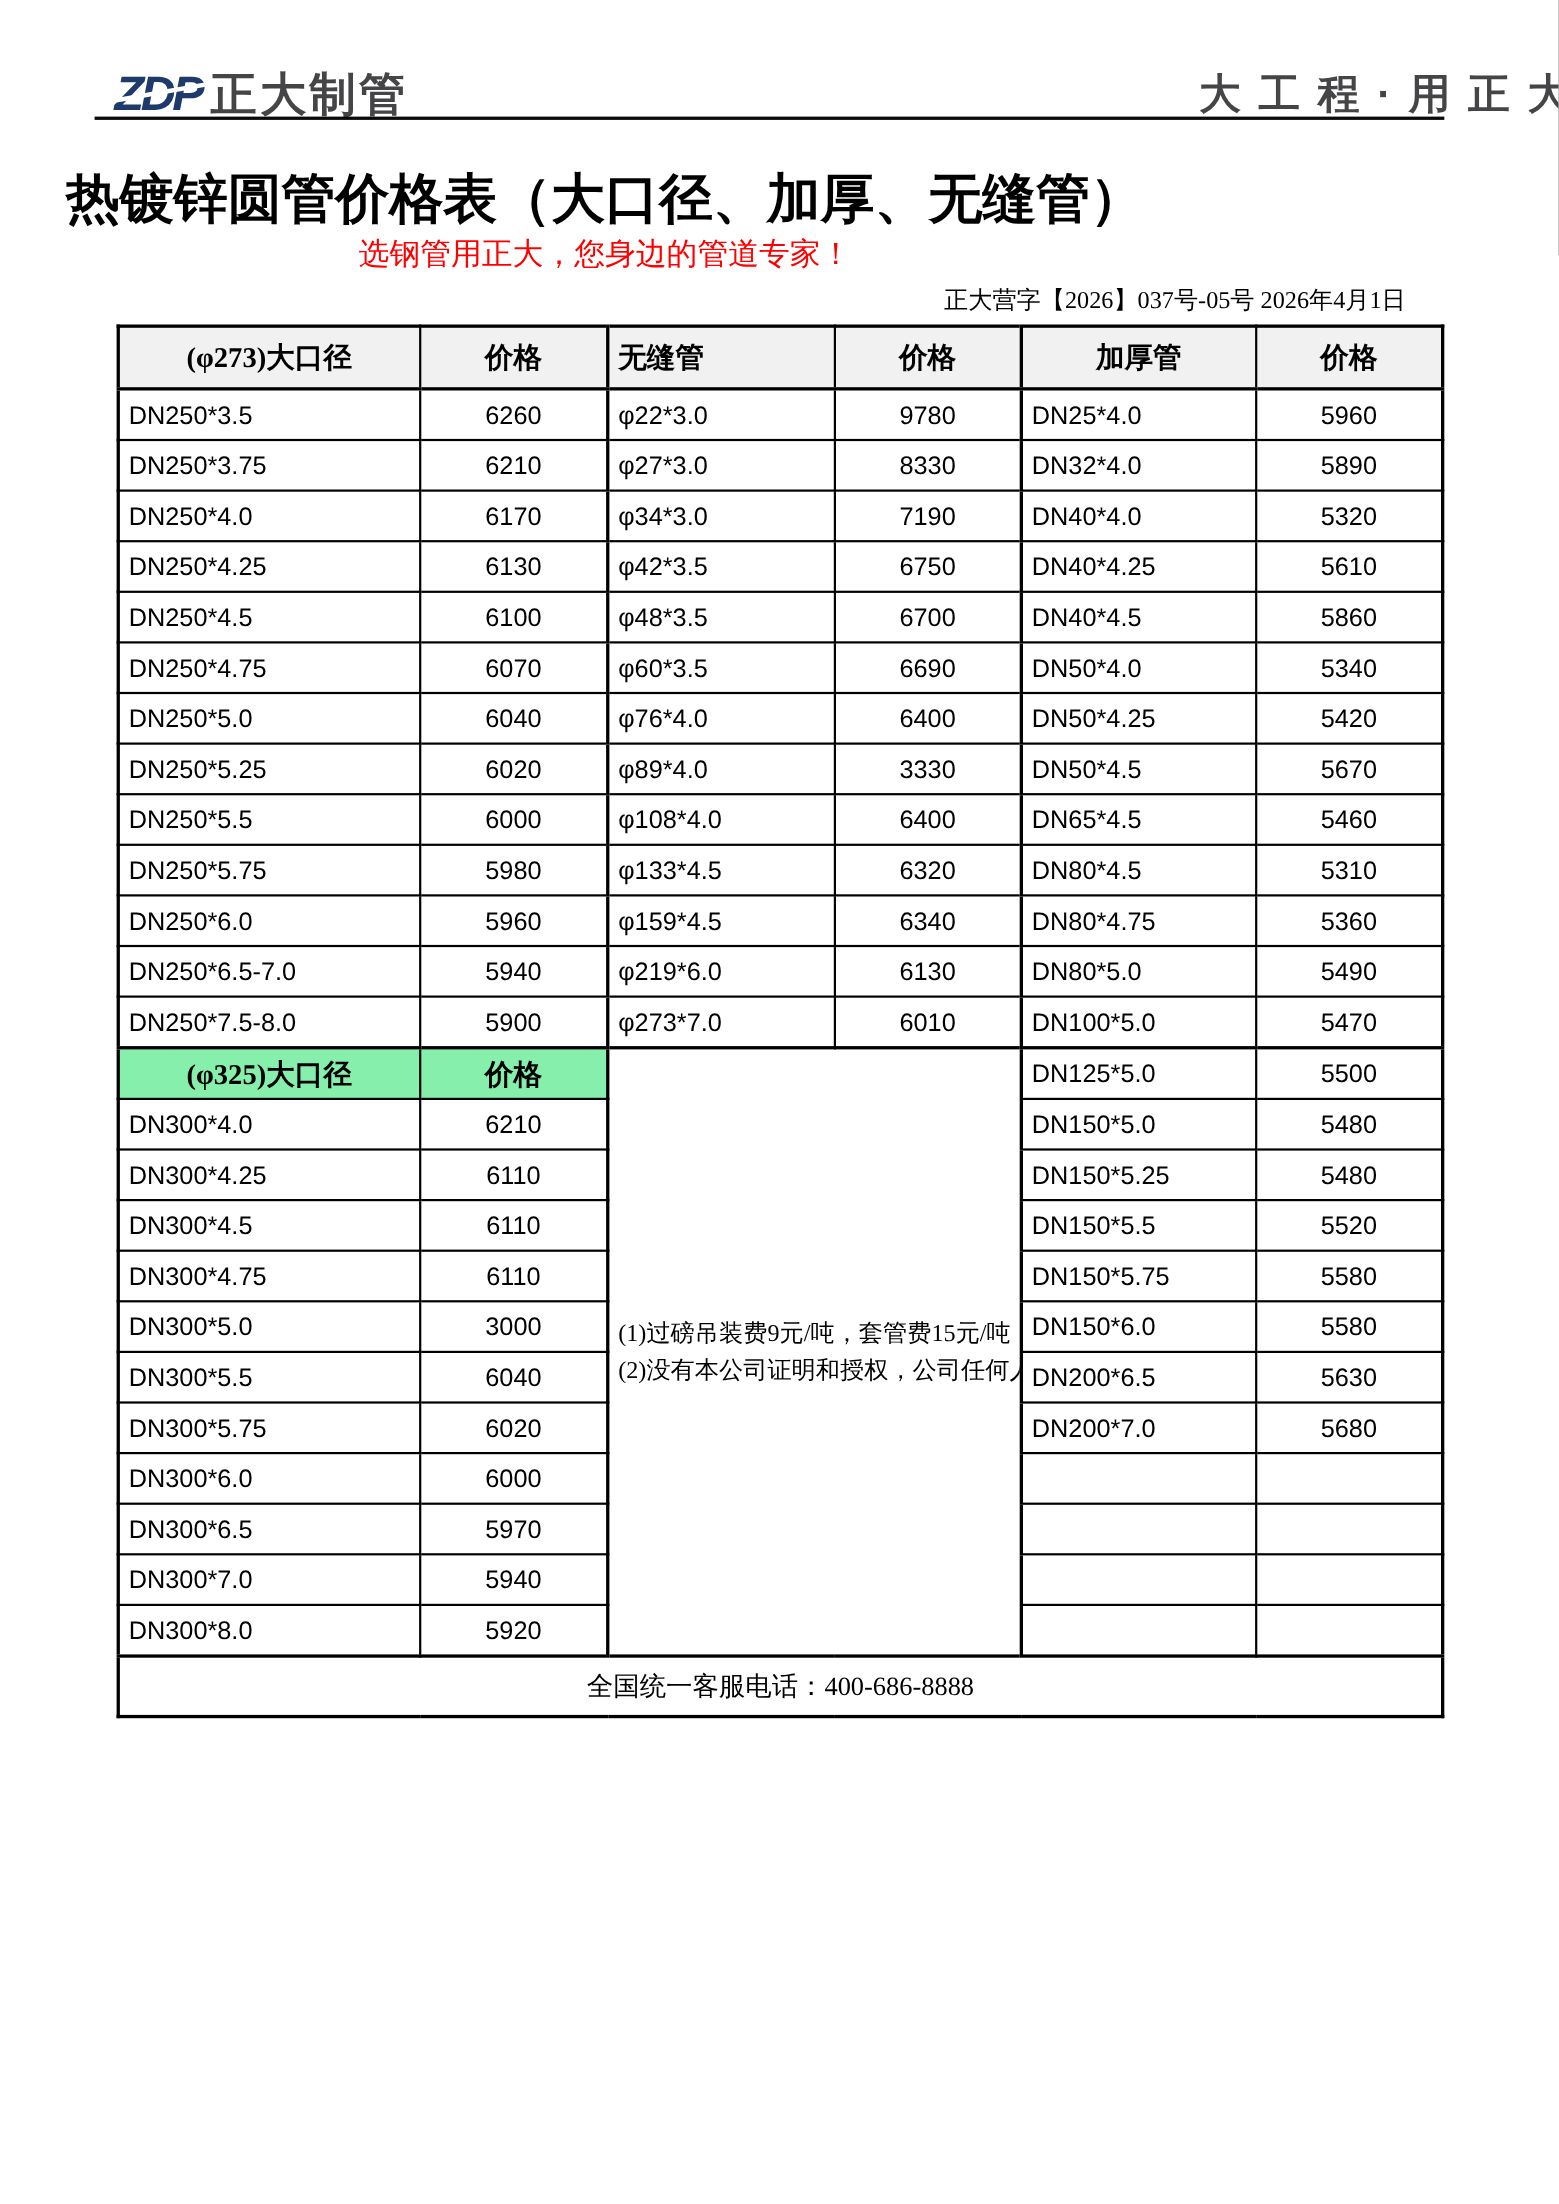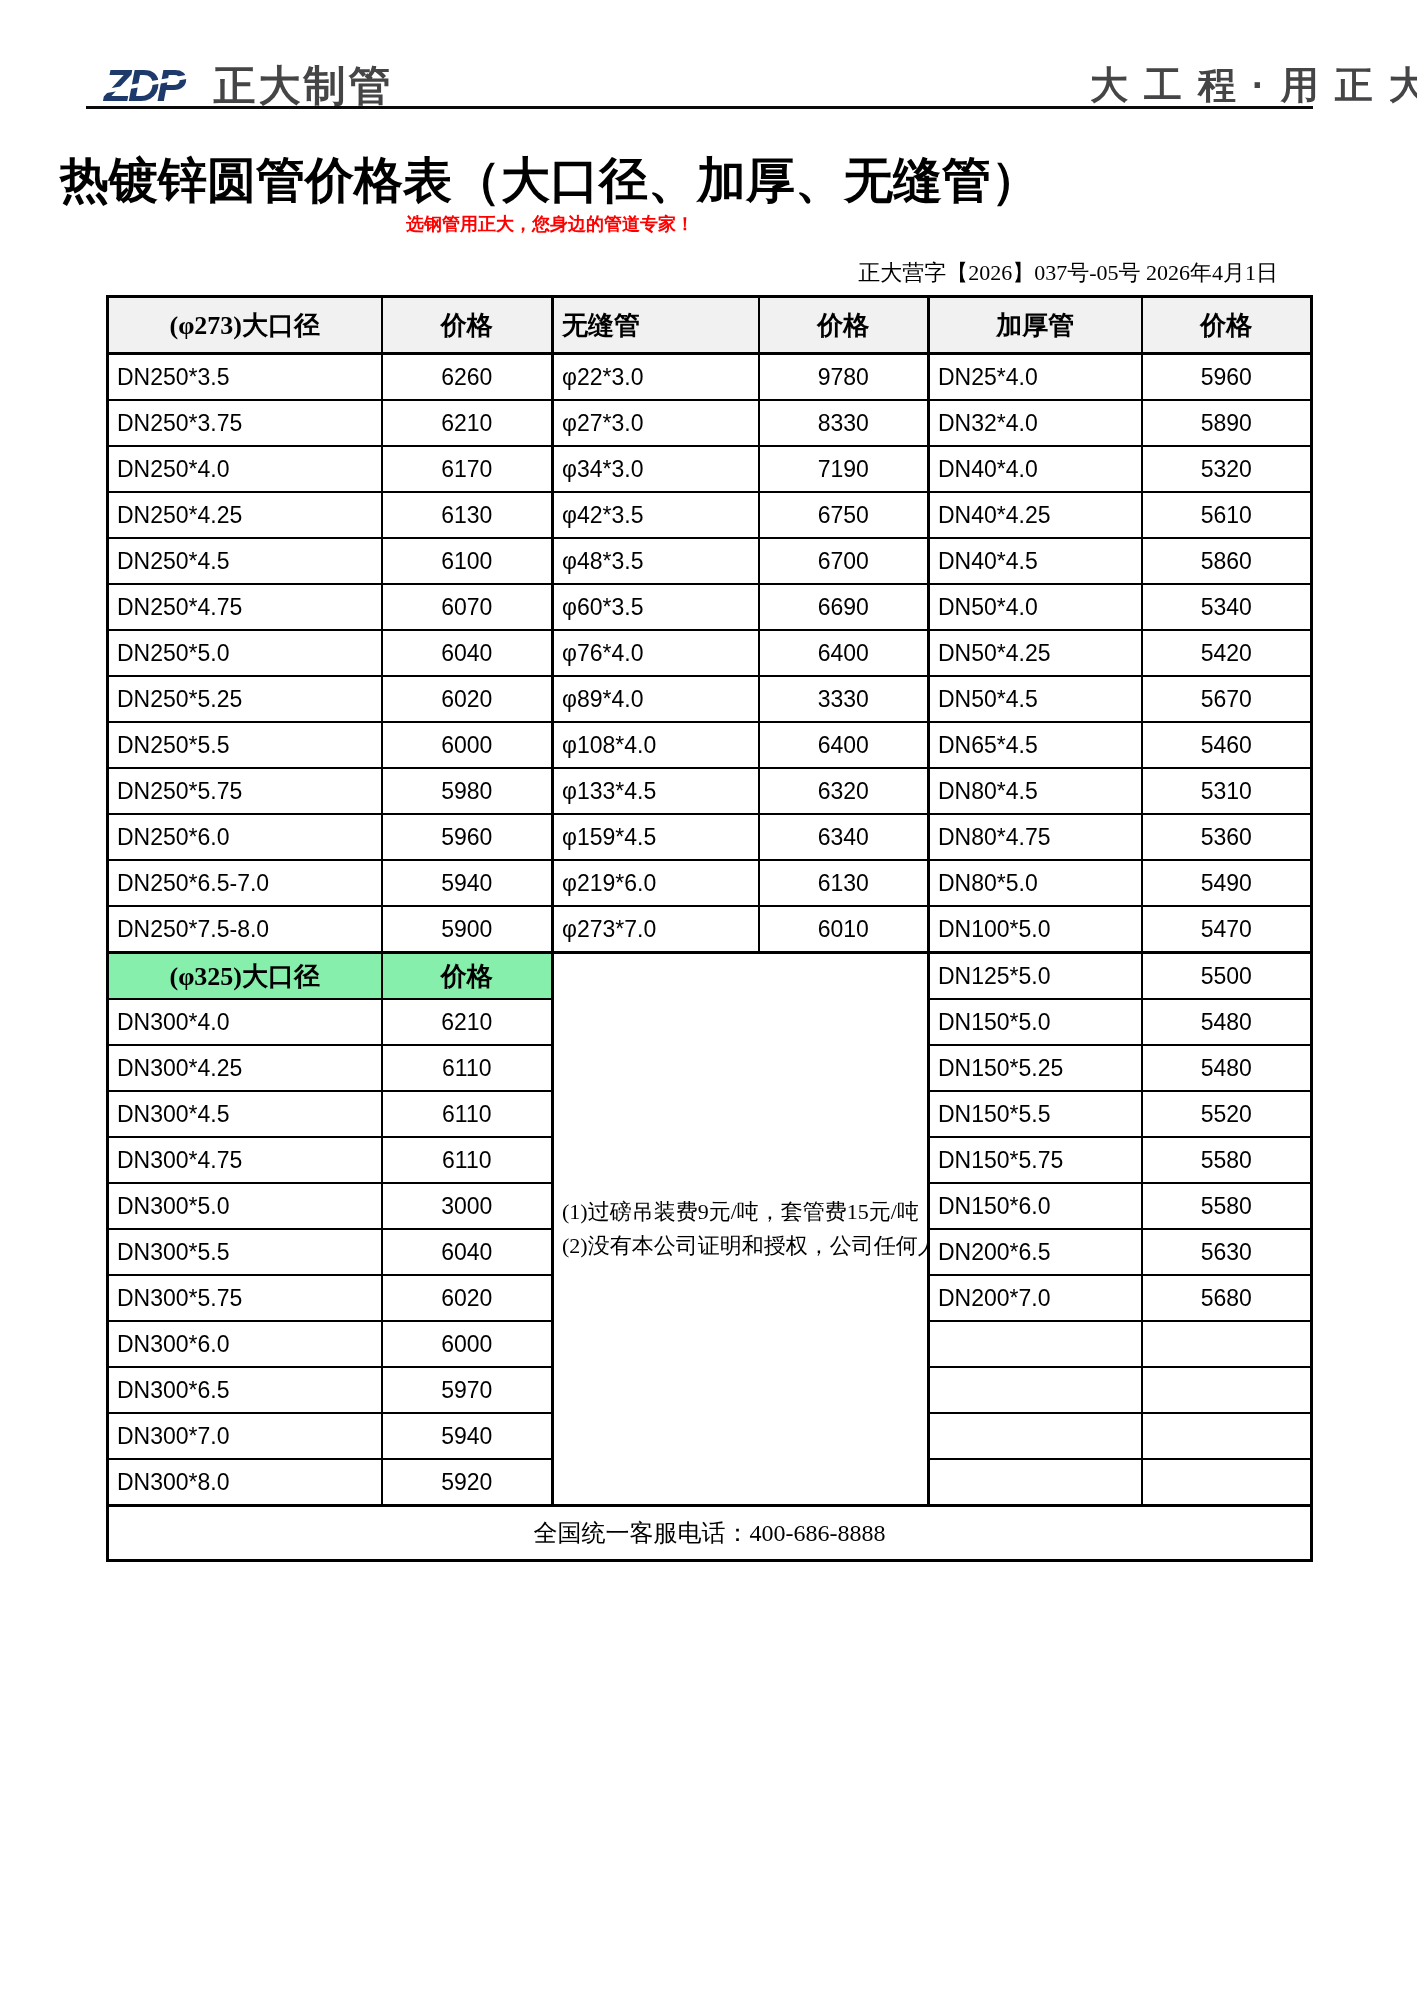--- a/index.html
+++ b/index.html
@@ -12,36 +12,36 @@
   .logo-zdp{
     display:inline-block;font-family:"Liberation Sans",sans-serif;
     font-weight:bold;font-style:italic;font-size:44px;line-height:44px;
     color:#1d3a6b;letter-spacing:-3px;position:relative;
   }
   .logo-swoosh{
     position:absolute;left:-4px;top:17px;width:104px;height:4px;background:#ffffff;
     transform:rotate(-10deg);
   }
   .logo-cn{
-    display:inline-block;margin-left:26px;font-weight:bold;font-size:42px;line-height:44px;
+    display:inline-block;margin-left:4px;font-weight:bold;font-size:42px;line-height:44px;
     color:#454547;letter-spacing:3px;vertical-align:top;
   }
   .slogan{
     position:absolute;left:1090px;top:60px;font-weight:bold;font-size:38px;
     color:#454547;letter-spacing:16px;white-space:nowrap;
   }
   .brand-rule{position:absolute;left:86px;top:106px;width:1227px;height:3px;background:#0a0a0a;}
   
   .doc-title{
     position:absolute;left:0;top:148px;width:1100px;text-align:center;
     font-family:"Liberation Serif",serif;font-weight:bold;font-size:49px;
   }
   .doc-subtitle{
     position:absolute;left:0;top:212px;width:1100px;text-align:center;
-    font-family:"Liberation Serif",serif;font-weight:bold;font-size:18px;color:#ff0000;
+    font-family:"Liberation Serif",serif;font-weight:normal;font-size:28px;color:#ff0000;
   }
   .doc-number{
     position:absolute;left:122px;top:258px;width:1156px;text-align:right;
     font-family:"Liberation Serif",serif;font-size:22px;
   }
   
   table.price{
     position:absolute;left:106px;top:295px;width:1204px;
     border-collapse:collapse;table-layout:fixed;
     border:3px solid #000;font-size:23px;

